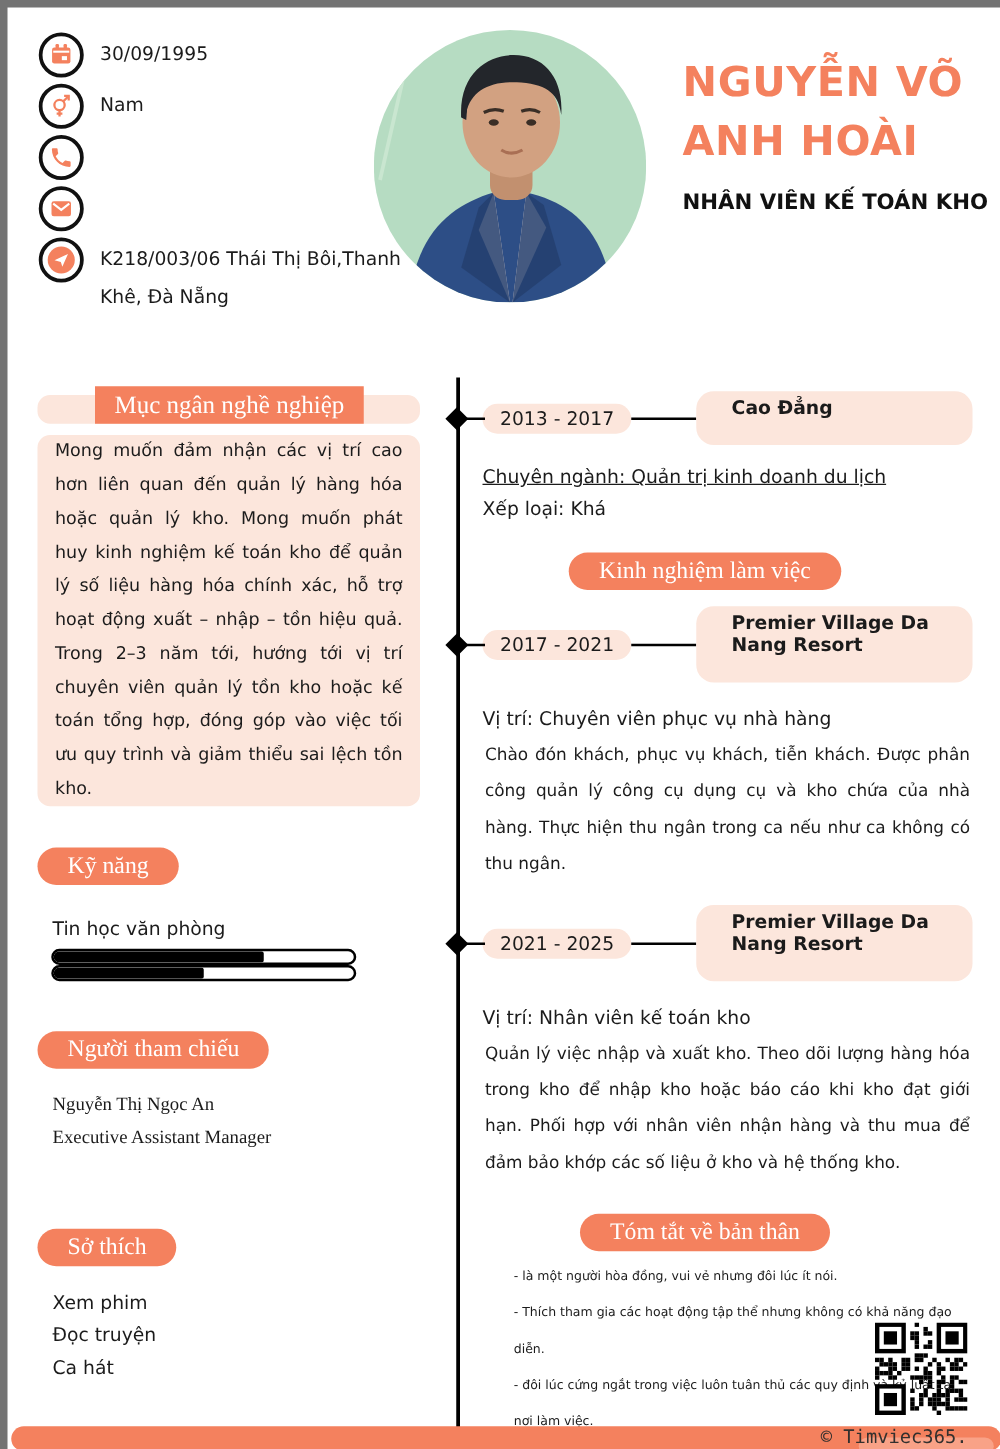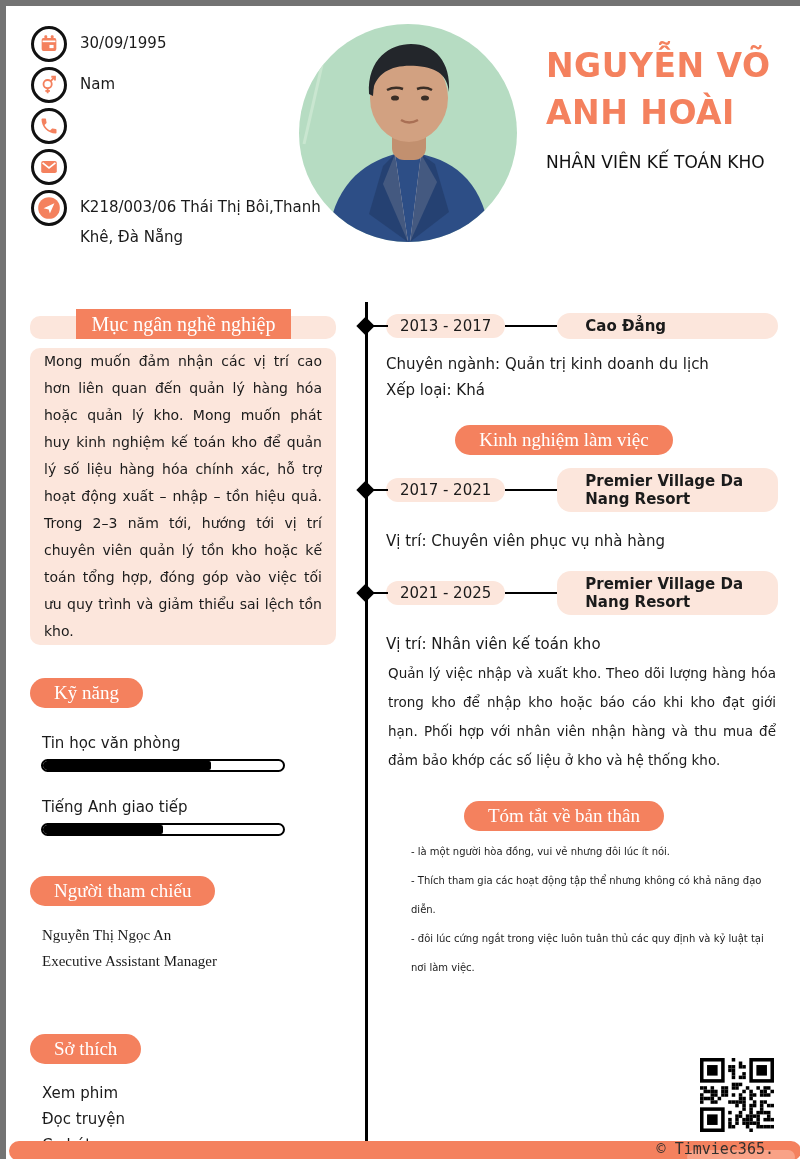--- a/index.html
+++ b/index.html
@@ -12,21 +12,21 @@
   .icon-circle{width:36px;height:36px;border:3px solid #111;border-radius:50%;box-sizing:border-box;
                background:#fff;display:flex;align-items:center;justify-content:center;flex:0 0 36px;}
   .contact-text{font-size:15px;line-height:30px;padding-top:2px;max-width:255px;}
 
   
   .avatar{position:absolute;left:293px;top:18px;width:218px;height:218px;border-radius:50%;overflow:hidden;}
 
   
   .name-block{position:absolute;left:540px;top:36px;width:250px;}
   .name{font-size:33px;font-weight:bold;color:#f4815e;line-height:47px;letter-spacing:.5px;}
-  .job-title{margin-top:16px;font-size:17px;font-weight:normal;color:#111;}
+  .job-title{margin-top:16px;font-size:17px;font-weight:bold;color:#111;}
 
   
   .pill{display:inline-block;background:#f4815e;color:#fff;
         font-family:"Liberation Serif","DejaVu Serif",serif;font-size:19px;
         padding:4px 24px;border-radius:18px;}
 
   
   .left-col{position:absolute;left:24px;top:303px;width:306px;}
   .obj-header{position:relative;height:30px;}
   .obj-bar{position:absolute;left:0;right:0;top:7px;height:23px;background:#fce6dc;border-radius:10px;}
@@ -50,24 +50,24 @@
 
   
   .right-col{position:absolute;left:360px;top:294px;width:412px;}
   .pill-row{text-align:center;margin-left:-16px;}
   .tl-row{position:relative;margin:13px 0 0 20px;width:392px;display:flex;align-items:center;box-sizing:border-box;}
   .tl-diamond{position:absolute;left:-27px;top:50%;width:13px;height:13px;background:#000;
               transform:translateY(-50%) rotate(45deg);}
   .tl-stub{position:absolute;left:-20px;top:50%;width:22px;height:2px;background:#000;margin-top:-1px;}
   .tl-period{background:#fce6dc;border-radius:14px;padding:3px 14px;font-size:15px;white-space:nowrap;}
   .tl-line{width:52px;height:2px;background:#000;flex:0 0 52px;}
-  .tl-company{flex:1;background:#fce6dc;border-radius:14px;padding:4px 14px 4px 28px;
+  .tl-company{flex:1;background:#fce6dc;border-radius:14px;padding:4px 14px 21px 28px;
               font-size:15px;font-weight:bold;}
   .detail-line{margin-left:20px;font-size:15px;line-height:26px;}
-  .detail-first{margin-top:12px;}
+  .detail-first{margin-top:12px;text-decoration:underline;}
   .pos-line{margin:17px 0 0 20px;font-size:15px;line-height:24px;}
   .desc{margin:3px 0 0 22px;width:388px;font-size:13.5px;line-height:29px;text-align:justify;}
   .exp-pill{margin-top:22px;}
   .sum-pill{margin-top:26px;}
   .summary-list{margin:6px 0 0 45px;width:368px;font-size:10px;line-height:29px;}
 
   
   .vline{position:absolute;left:359px;top:296px;width:3px;height:840px;background:#000;}
   .qr{position:absolute;left:694px;top:1052px;width:74px;height:74px;}
   .footer-bar{position:absolute;left:3px;right:3px;top:1135px;height:20px;background:#f4815e;border-radius:10px;}
@@ -175,21 +175,20 @@
     </div>
     <div class="obj-body">Mong muốn đảm nhận các vị trí cao hơn liên quan đến quản lý hàng hóa hoặc quản lý kho. Mong muốn phát huy kinh nghiệm kế toán kho để quản lý số liệu hàng hóa chính xác, hỗ trợ hoạt động xuất – nhập – tồn hiệu quả. Trong 2–3 năm tới, hướng tới vị trí chuyên viên quản lý tồn kho hoặc kế toán tổng hợp, đóng góp vào việc tối ưu quy trình và giảm thiểu sai lệch tồn kho.</div>
 
     <div class="pill skills-pill">Kỹ năng</div>
 
     <div class="skill-label">Tin học văn phòng</div>
     <div class="skill-bar">
       <div class="skill-fill" style="width: 70%;"></div>
     </div>
 
-    <div class="skill-label">Tiếng Anh giao tiếp</div>
     <div class="skill-bar">
       <div class="skill-fill" style="width: 50%;"></div>
     </div>
 
     <div class="pill ref-pill">Người tham chiếu</div>
     <div class="ref-lines">
       <div class="plain-line">Nguyễn Thị Ngọc An</div>
       <div class="plain-line">Executive Assistant Manager</div>
     </div>
 
@@ -219,20 +218,21 @@
     <div class="pill-row exp-pill"><span class="pill">Kinh nghiệm làm việc</span></div>
 
     <div class="tl-row">
       <span class="tl-diamond"></span>
       <span class="tl-stub"></span>
       <span class="tl-period">2017 - 2021</span>
       <span class="tl-line"></span>
       <span class="tl-company">Premier Village Da Nang Resort</span>
     </div>
     <div class="pos-line">Vị trí: Chuyên viên phục vụ nhà hàng</div>
+    <div class="desc">Chào đón khách, phục vụ khách, tiễn khách. Được phân công quản lý công cụ dụng cụ và kho chứa của nhà hàng. Thực hiện thu ngân trong ca nếu như ca không có thu ngân.</div>
 
     <div class="tl-row" style="margin-top:18px">
       <span class="tl-diamond"></span>
       <span class="tl-stub"></span>
       <span class="tl-period">2021 - 2025</span>
       <span class="tl-line"></span>
       <span class="tl-company">Premier Village Da Nang Resort</span>
     </div>
     <div class="pos-line">Vị trí: Nhân viên kế toán kho</div>
     <div class="desc">Quản lý việc nhập và xuất kho. Theo dõi lượng hàng hóa trong kho để nhập kho hoặc báo cáo khi kho đạt giới hạn. Phối hợp với nhân viên nhận hàng và thu mua để đảm bảo khớp các số liệu ở kho và hệ thống kho.</div>

